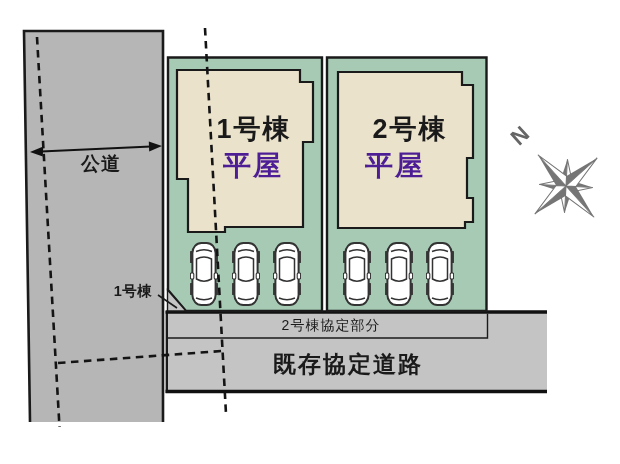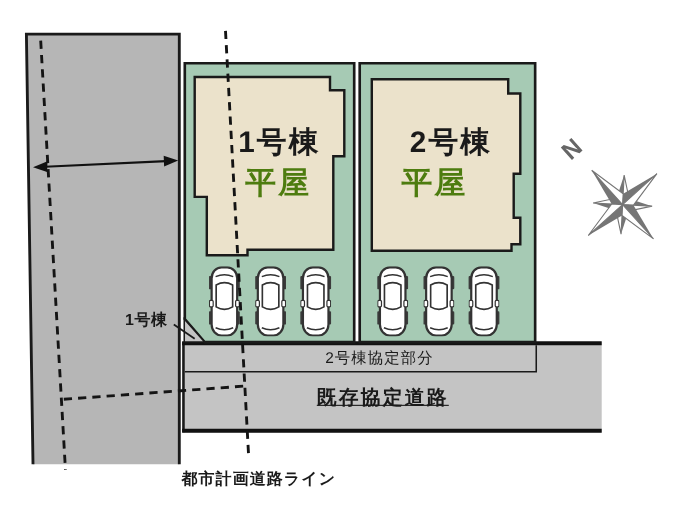--- a/index.html
+++ b/index.html
@@ -5,24 +5,24 @@
   html,body{margin:0;padding:0;background:#fff;}
   #stage{
     position:relative;width:620px;height:464px;background:#ffffff;overflow:hidden;
     font-family:"Liberation Sans","DejaVu Sans",sans-serif;color:#1a1a1a;
   }
   #shapes{position:absolute;left:0;top:0;}
   .lbl{position:absolute;white-space:nowrap;line-height:1.15;}
   .center{transform:translateX(-50%);}
   .road-label{font-size:19px;font-weight:600;letter-spacing:1px;}
   .bldg-name{font-size:27px;font-weight:700;letter-spacing:2px;}
-  .bldg-type{font-size:28px;font-weight:700;letter-spacing:2px;color:#4d7c0f;}
+  .bldg-type{font-size:28px;font-weight:700;letter-spacing:2px;color:#4c1d95;}
   .small-note{font-size:14.5px;font-weight:600;letter-spacing:0.5px;}
   .strip-note{font-size:14px;font-weight:500;letter-spacing:1px;}
-  .road-strip-name{font-size:18px;font-weight:700;letter-spacing:2px;text-decoration:underline;}
+  .road-strip-name{font-size:23px;font-weight:700;letter-spacing:2px;}
   .north-letter{font-size:22px;font-weight:700;color:#666;transform:rotate(-42deg);}
 </style>
 </head>
 <body>
 
 <div id="stage">
 
   <svg id="shapes" width="620" height="464" viewBox="0 0 620 464">
     <defs>
       <symbol id="car" viewBox="0 0 28 64">
@@ -109,33 +109,33 @@
         <polygon points="42,0 7,7 0,0" fill="#fff" stroke="#757575" stroke-width="1"></polygon>
         <polygon points="0,42 7,7 0,0" fill="#757575"></polygon>
         <polygon points="0,42 -7,7 0,0" fill="#fff" stroke="#757575" stroke-width="1"></polygon>
         <polygon points="-42,0 -7,7 0,0" fill="#757575"></polygon>
         <polygon points="-42,0 -7,-7 0,0" fill="#fff" stroke="#757575" stroke-width="1"></polygon>
       </g>
     </g>
   </svg>
 
   <div class="lbl road-label center" style="left:101px;top:153px;">
+    <div>公道</div>
   </div>
 
   <div class="lbl bldg-name center" style="left:254px;top:114px;">1号棟</div>
   <div class="lbl bldg-type center" style="left:253px;top:150px;">平屋</div>
 
   <div class="lbl bldg-name center" style="left:410px;top:114px;">2号棟</div>
   <div class="lbl bldg-type center" style="left:395px;top:150px;">平屋</div>
 
   <div class="lbl small-note center" style="left:133px;top:281px;line-height:1.38;">
     <div>1号棟</div>
   </div>
 
-  <div class="lbl strip-note center" style="left:331px;top:317px;margin-left:14px;">2号棟協定部分</div>
+  <div class="lbl strip-note center" style="left:331px;top:317px;">2号棟協定部分</div>
 
   <div class="lbl road-strip-name center" style="left:348px;top:351px;">既存協定道路</div>
 
-  <div class="lbl small-note" style="left:165px;top:428px;letter-spacing:1px;">都市計画道路ライン</div>
 
   <div class="lbl north-letter" style="left:512px;top:123px;">N</div>
 
 </div>
 
 </body></html>

